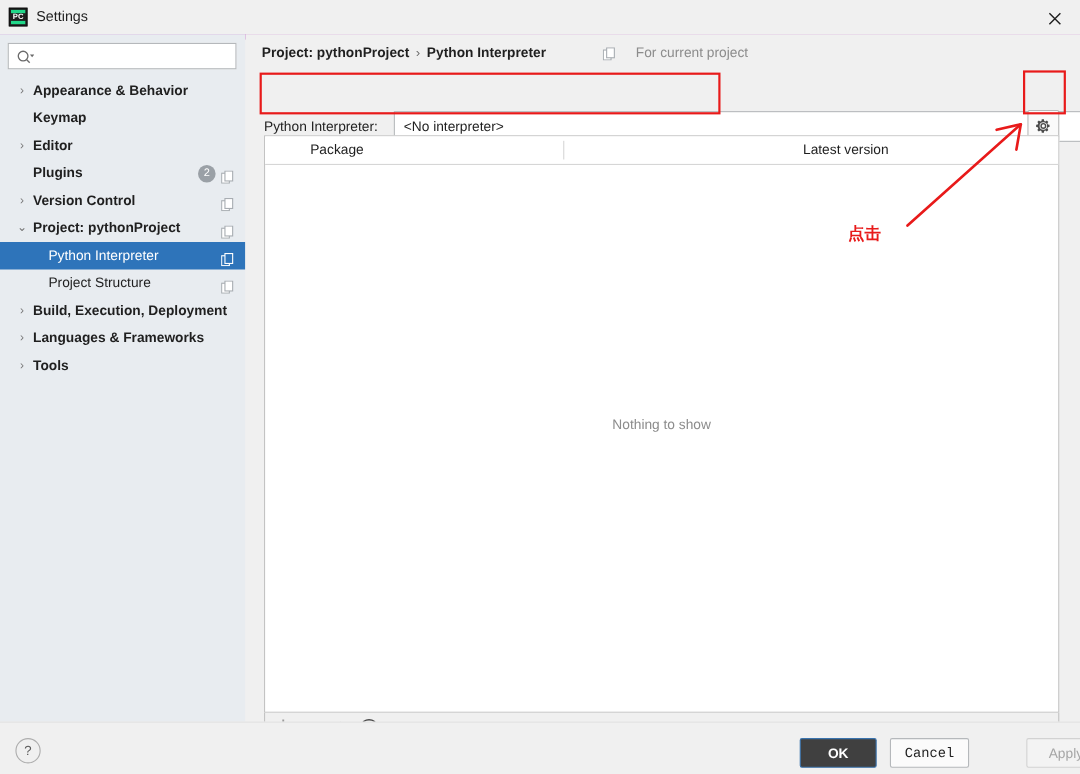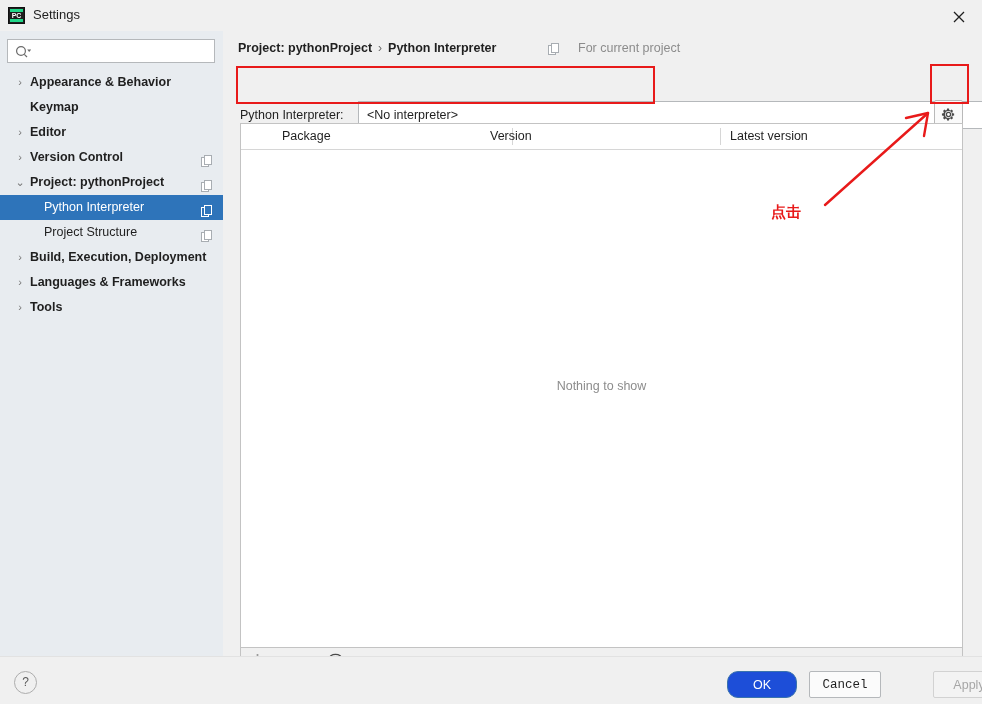--- a/index.html
+++ b/index.html
@@ -78,21 +78,21 @@
 
   
   .footer{position:absolute;left:0;top:656px;width:982px;height:48px;background:#f0f0f0;
           border-top:1px solid #e2e2e2;}
   .help{position:absolute;left:14px;top:14px;width:23px;height:23px;border-radius:50%;
         border:1px solid #adadad;box-sizing:border-box;color:#5a5a5a;font-size:12px;
         line-height:21px;text-align:center;cursor:pointer;background:#f0f0f0;}
   .btn{position:absolute;top:14px;height:27px;border:1px solid #b5b8bb;box-sizing:border-box;
        background:#fbfbfb;font-size:12.5px;color:#1f1f1f;border-radius:2px;cursor:pointer;
        font-family:"Liberation Sans",sans-serif;}
-  .btn.primary{background:#1d4ed8;border-color:#3a73ad;color:#fff;font-weight:normal;border-radius:11px;}
+  .btn.primary{background:#404040;border-color:#3a73ad;color:#fff;font-weight:bold;}
   .btn.disabled{color:#a6a6a6;background:#f3f3f3;border-color:#d2d2d2;cursor:default;}
 
   
   .anno-box{position:absolute;border:2px solid #e81a1a;box-sizing:border-box;pointer-events:none;}
   .anno-text{position:absolute;color:#e81a1a;font-weight:bold;font-size:15px;
              font-family:"DejaVu Sans",sans-serif;pointer-events:none;}
   .anno-arrow{position:absolute;pointer-events:none;}
 </style>
 </head>
 <body>
@@ -130,20 +130,28 @@
           <span class="lbl">Appearance &amp; Behavior</span>
         </div>
         <div class="node lvl0">
           <span class="lbl">Keymap</span>
         </div>
         <div class="node lvl0">
           <span class="arrow">›</span>
           <span class="lbl">Editor</span>
         </div>
         <div class="node lvl0">
+          <span class="lbl">Plugins</span>
+          <span class="badge">2</span>
+          <span class="scopeicon"><svg width="12" height="12" viewBox="0 0 12 12">
+              <rect x="0.5" y="2.5" width="7" height="9" stroke="#a8adb2" fill="#ffffff" stroke-width="1"></rect>
+              <rect x="3.5" y="0.5" width="7" height="9" stroke="#a8adb2" fill="#ffffff" stroke-width="1"></rect>
+            </svg></span>
+        </div>
+        <div class="node lvl0">
           <span class="arrow">›</span>
           <span class="lbl">Version Control</span>
           <span class="scopeicon"><svg width="12" height="12" viewBox="0 0 12 12">
               <rect x="0.5" y="2.5" width="7" height="9" stroke="#a8adb2" fill="#ffffff" stroke-width="1"></rect>
               <rect x="3.5" y="0.5" width="7" height="9" stroke="#a8adb2" fill="#ffffff" stroke-width="1"></rect>
             </svg></span>
         </div>
         <div class="node lvl0">
           <span class="arrow">⌄</span>
           <span class="lbl">Project: pythonProject</span>
@@ -206,21 +214,20 @@
     <div class="gearbtn">
       <svg width="15" height="15" viewBox="0 0 16 16">
         <path fill="#4a4a4a" d="M8 5.1A2.9 2.9 0 108 10.9 2.9 2.9 0 008 5.1zm0 4.45a1.55 1.55 0 110-3.1 1.55 1.55 0 010 3.1z"></path>
         <path fill="#4a4a4a" d="M14 9.05v-2.1l-1.62-.27a4.6 4.6 0 00-.5-1.2l.96-1.33-1.49-1.49-1.33.96a4.6 4.6 0 00-1.2-.5L8.55 1.5h-2.1l-.27 1.62a4.6 4.6 0 00-1.2.5L3.65 2.66 2.16 4.15l.96 1.33a4.6 4.6 0 00-.5 1.2L1 6.95v2.1l1.62.27c.12.42.29.82.5 1.2l-.96 1.33 1.49 1.49 1.33-.96c.38.21.78.38 1.2.5l.27 1.62h2.1l.27-1.62c.42-.12.82-.29 1.2-.5l1.33.96 1.49-1.49-.96-1.33c.21-.38.38-.78.5-1.2L14 9.05zm-6 2.6a3.65 3.65 0 110-7.3 3.65 3.65 0 010 7.3z"></path>
       </svg>
     </div>
 
     <div class="table">
       <div class="thead" id="thead">
           <div class="th" style="left: 0px; width: 240px; margin-left: 32px;"><span>Package</span><span class="divider"></span></div>
-          <div class="th" style="left: 240px; width: 240px;"><span>Version</span><span class="divider"></span></div>
           <div class="th" style="left: 480px; width: 241px;"><span>Latest version</span></div>
         </div>
       <div class="empty">Nothing to show</div>
     </div>
 
     <div class="tbar">
       <div class="tbtn" style="left:4px;">
         <svg width="13" height="13" viewBox="0 0 13 13" style="position:absolute;left:6px;top:5px;">
             <path d="M6.5 1v11 M1 6.5h11" stroke="#9b9b9b" stroke-width="1.7"></path>
           </svg>

